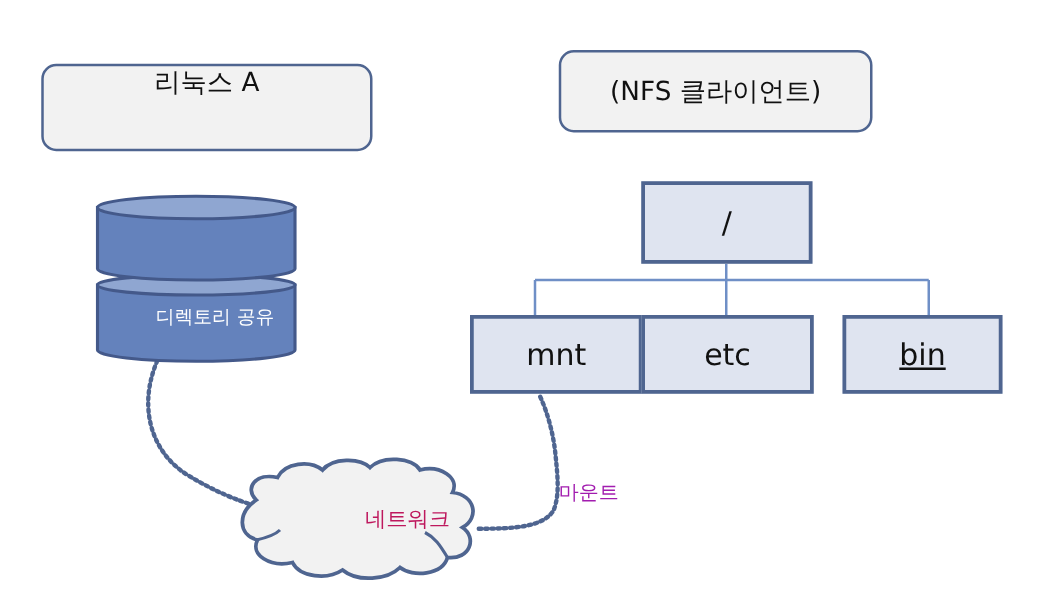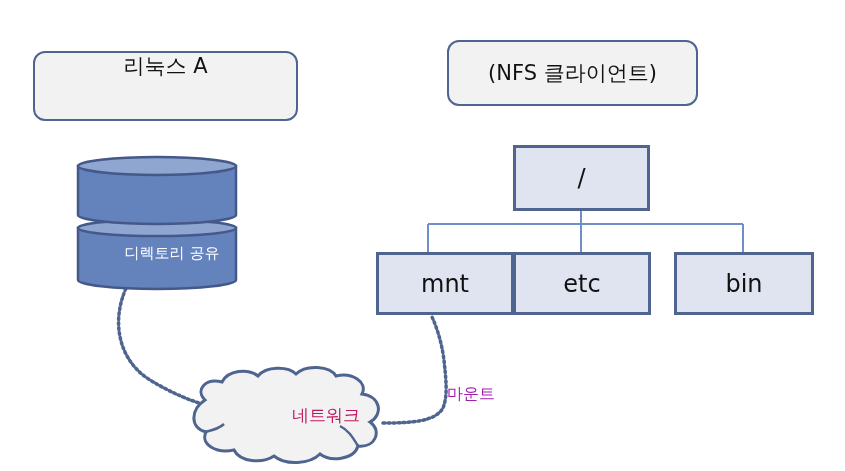--- a/index.html
+++ b/index.html
@@ -10,21 +10,21 @@
                display:flex; flex-direction:column; align-items:center; justify-content:center;
                font-size:21px; line-height:27px; }
   #box-a { left:33px; top:51px; width:265px; height:70px;justify-content:space-between; }
   #box-b { left:447px; top:40px; width:251px; height:66px; }
   .node { position:absolute; box-sizing:border-box; border:3px solid #4f6590;
           background:#dfe4f0; color:#111; display:flex; align-items:center; justify-content:center;
           font-size:24px; }
   #node-root { left:513px; top:145px; width:137px; height:66px; }
   #node-mnt { left:360px; top:252px; width:138px; height:63px;margin-left:16px; }
   #node-etc { left:513px; top:252px; width:138px; height:63px;text-align:right; }
-  #node-bin { left:674px; top:252px; width:140px; height:63px; }
+  #node-bin { left:674px; top:252px; width:128px; height:63px;text-decoration:underline; }
   svg.layer { position:absolute; left:0; top:0; }
   .cyl-label { position:absolute; left:92px; top:244px; width:160px; text-align:center;
                color:#ffffff; font-size:15px; }
   .cloud-label { position:absolute; left:220px; top:404px; width:140px; text-align:right;
                  color:#be185d; font-size:17px; }
   .mount-label { position:absolute; left:447px; top:384px; color:#a21caf; font-size:16px; }
 </style>
 </head>
 <body>
 

